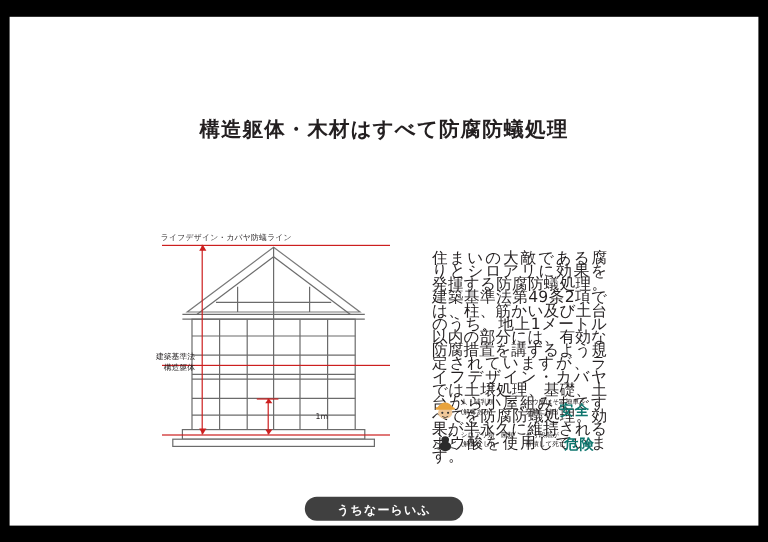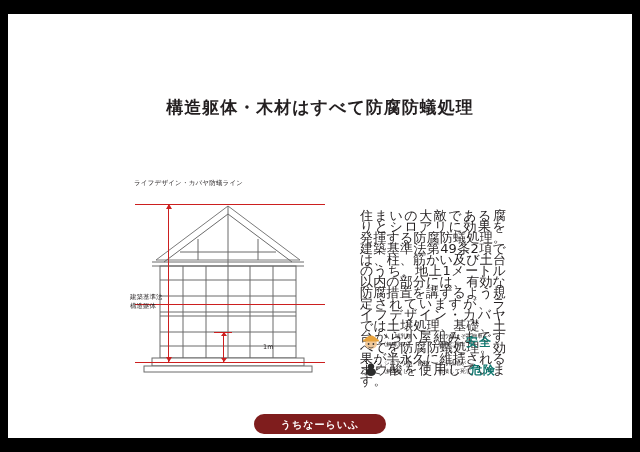--- a/index.html
+++ b/index.html
@@ -48,36 +48,36 @@
     position: absolute;
     left: 120px;
     top: 170px;
     width: 200px;
     height: 200px;
   }
 
   .label-top {
     position: absolute;
     left: 126px;
-    top: 165px;
+    top: 180px;
     font-size: 6.5px;
     color: #231f20;
     white-space: nowrap;
     letter-spacing: 0.2px;
     text-align: right;
   }
   .label-mid {
     position: absolute;
     left: 122px;
     top: 279px;
     font-size: 6.5px;
     color: #231f20;
     line-height: 9px;
     white-space: nowrap;
-    text-align: left;
+    text-align: right;
   }
   .label-1m {
     position: absolute;
     left: 219px;
     top: 329px;
     font-size: 6.5px;
     color: #231f20;
     white-space: nowrap;
     padding-left: 36px;
   }
@@ -189,21 +189,21 @@
   .verdict-safe { left: 458px; top: 320px; }
   .verdict-danger { left: 462px; top: 348px; }
 
   
   .logo {
     position: absolute;
     left: 246px;
     top: 400px;
     width: 132px;
     height: 20px;
-    background: #7f1d1d;
+    background: #404040;
     border-radius: 10px;
   }
   .logo-text {
     position: absolute;
     left: 0;
     top: 4px;
     width: 132px;
     text-align: center;
     font-size: 10px;
     font-weight: bold;

